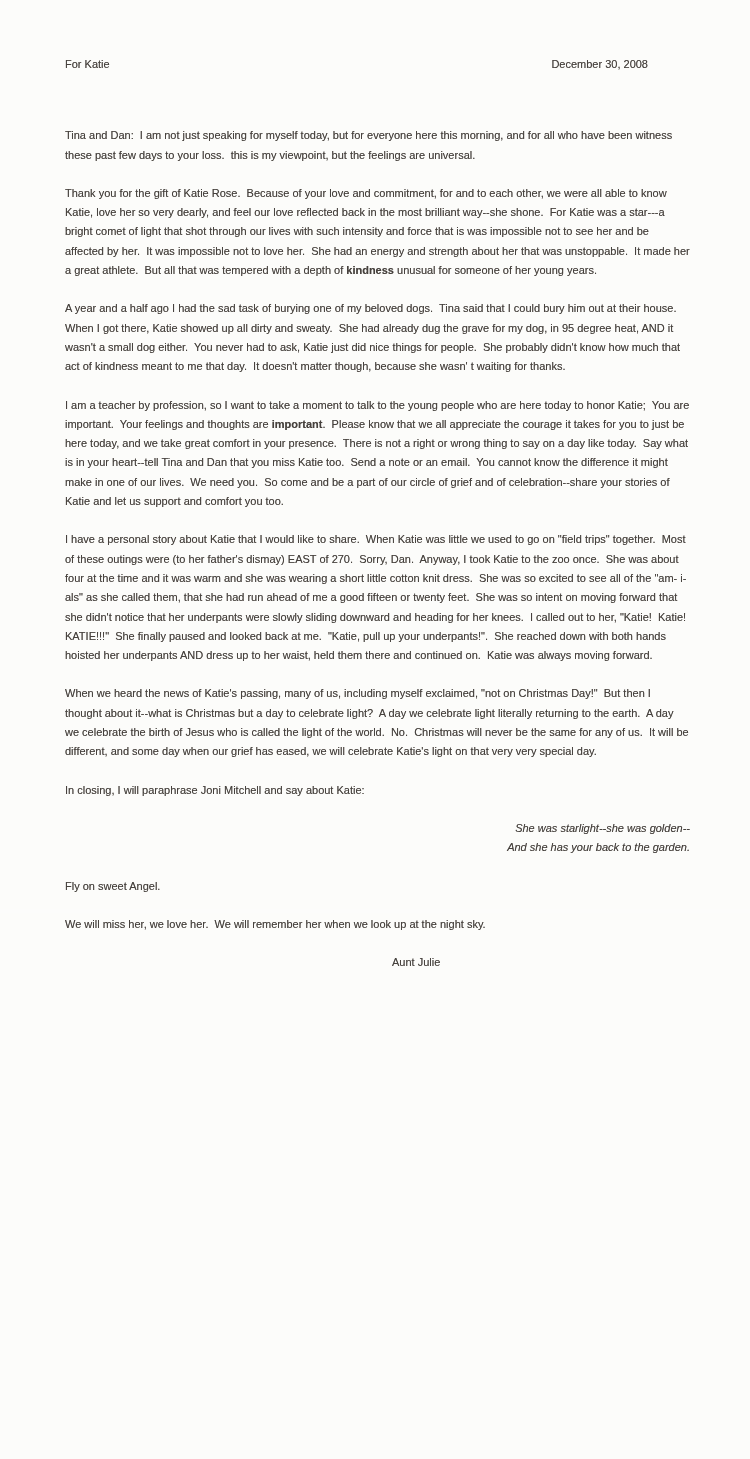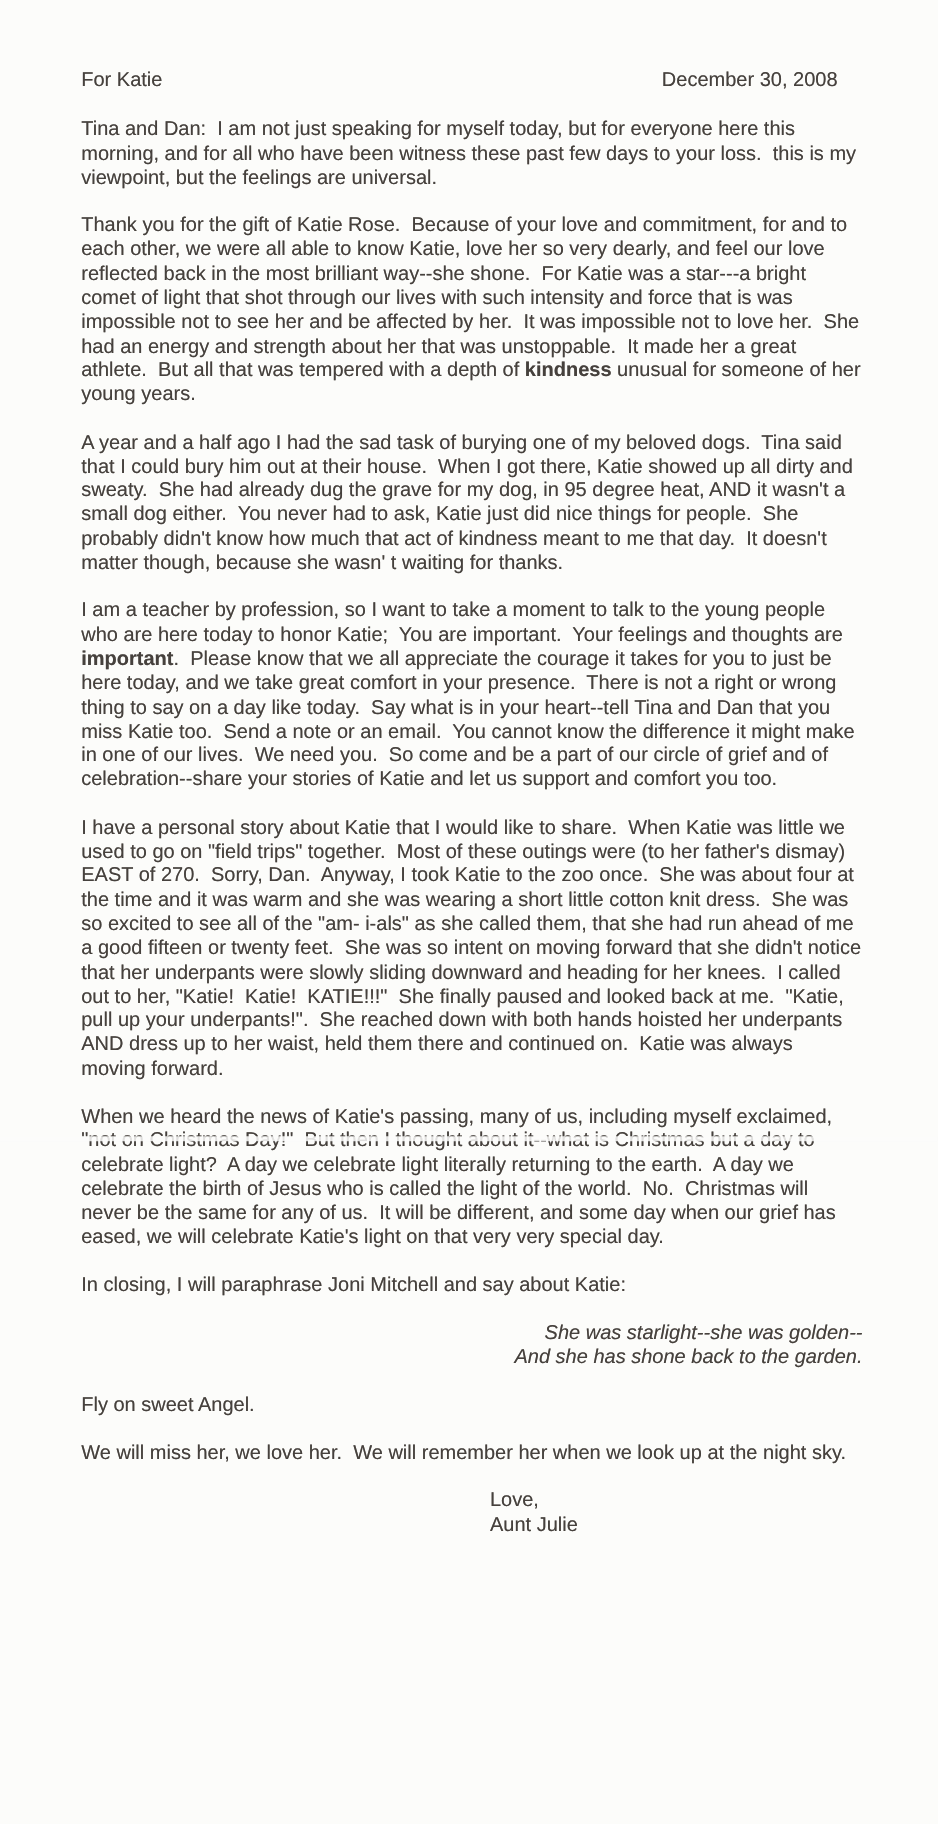--- a/index.html
+++ b/index.html
@@ -15,35 +15,35 @@
   }
   .page {
     position: relative;
     width: 750px;
     height: 1459px;
     box-sizing: border-box;
     padding: 55px 60px 0 65px;
     background: #fcfcfa;
     color: #46413d;
     font-family: "Liberation Sans", "DejaVu Sans", sans-serif;
-    font-size: 16px;
+    font-size: 11px;
     line-height: 19.3px;
     text-shadow: 0 0 0.5px rgba(70, 64, 58, 0.55);
   }
   .letterhead {
     display: flex;
     align-items: baseline;
   }
   .letterhead .date {
     margin-left: auto;
-    margin-right: 20px;
+    margin-right: 42px;
   }
   main {
     display: block;
-    margin-top: 20px;
+    margin-top: 52px;
   }
   p.para {
     margin: 0 0 19px 0;
     white-space: pre-wrap;
   }
   .b {
     font-weight: bold;
   }
   .quote {
     margin: 0 0 19px 130px;
@@ -85,29 +85,28 @@
     <p class="para"><span>I am a teacher by profession, so I want to take a moment to talk to the young people who are here today to honor Katie;  You are important.  Your feelings and thoughts are </span><span class="b">important</span><span>.  Please know that we all appreciate the courage it takes for you to just be here today, and we take great comfort in your presence.  There is not a right or wrong thing to say on a day like today.  Say what is in your heart--tell Tina and Dan that you miss Katie too.  Send a note or an email.  You cannot know the difference it might make in one of our lives.  We need you.  So come and be a part of our circle of grief and of celebration--share your stories of Katie and let us support and comfort you too.</span></p>
 
     <p class="para"><span>I have a personal story about Katie that I would like to share.  When Katie was little we used to go on "field trips" together.  Most of these outings were (to her father's dismay) EAST of 270.  Sorry, Dan.  Anyway, I took Katie to the zoo once.  She was about four at the time and it was warm and she was wearing a short little cotton knit dress.  She was so excited to see all of the "am- i-als" as she called them, that she had run ahead of me a good fifteen or twenty feet.  She was so intent on moving forward that she didn't notice that her underpants were slowly sliding downward and heading for her knees.  I called out to her, "Katie!  Katie!  KATIE!!!"  She finally paused and looked back at me.  "Katie, pull up your underpants!".  She reached down with both hands hoisted her underpants AND dress up to her waist, held them there and continued on.  Katie was always moving forward.</span></p>
 
     <p class="para"><span>When we heard the news of Katie's passing, many of us, including myself exclaimed, "not on Christmas Day!"  But then I thought about it--what is Christmas but a day to celebrate light?  A day we celebrate light literally returning to the earth.  A day we celebrate the birth of Jesus who is called the light of the world.  No.  Christmas will never be the same for any of us.  It will be different, and some day when our grief has eased, we will celebrate Katie's light on that very very special day.</span></p>
 
     <p class="para"><span>In closing, I will paraphrase Joni Mitchell and say about Katie:</span></p>
 
     <div class="quote">
       <div>She was starlight--she was golden--</div>
-      <div>And she has shone back to the garden.</div>
+      <div>And she has your back to the garden.</div>
     </div>
 
     <p class="para"><span>Fly on sweet Angel.</span></p>
 
     <p class="para"><span>We will miss her, we love her.  We will remember her when we look up at the night sky.</span></p>
 
     <div class="signature">
-      <div>Love,</div>
       <div>Aunt Julie</div>
     </div>
 
   </main>
 
   <div class="scan-seam"></div>
 
 </div>
 
 </body></html>

